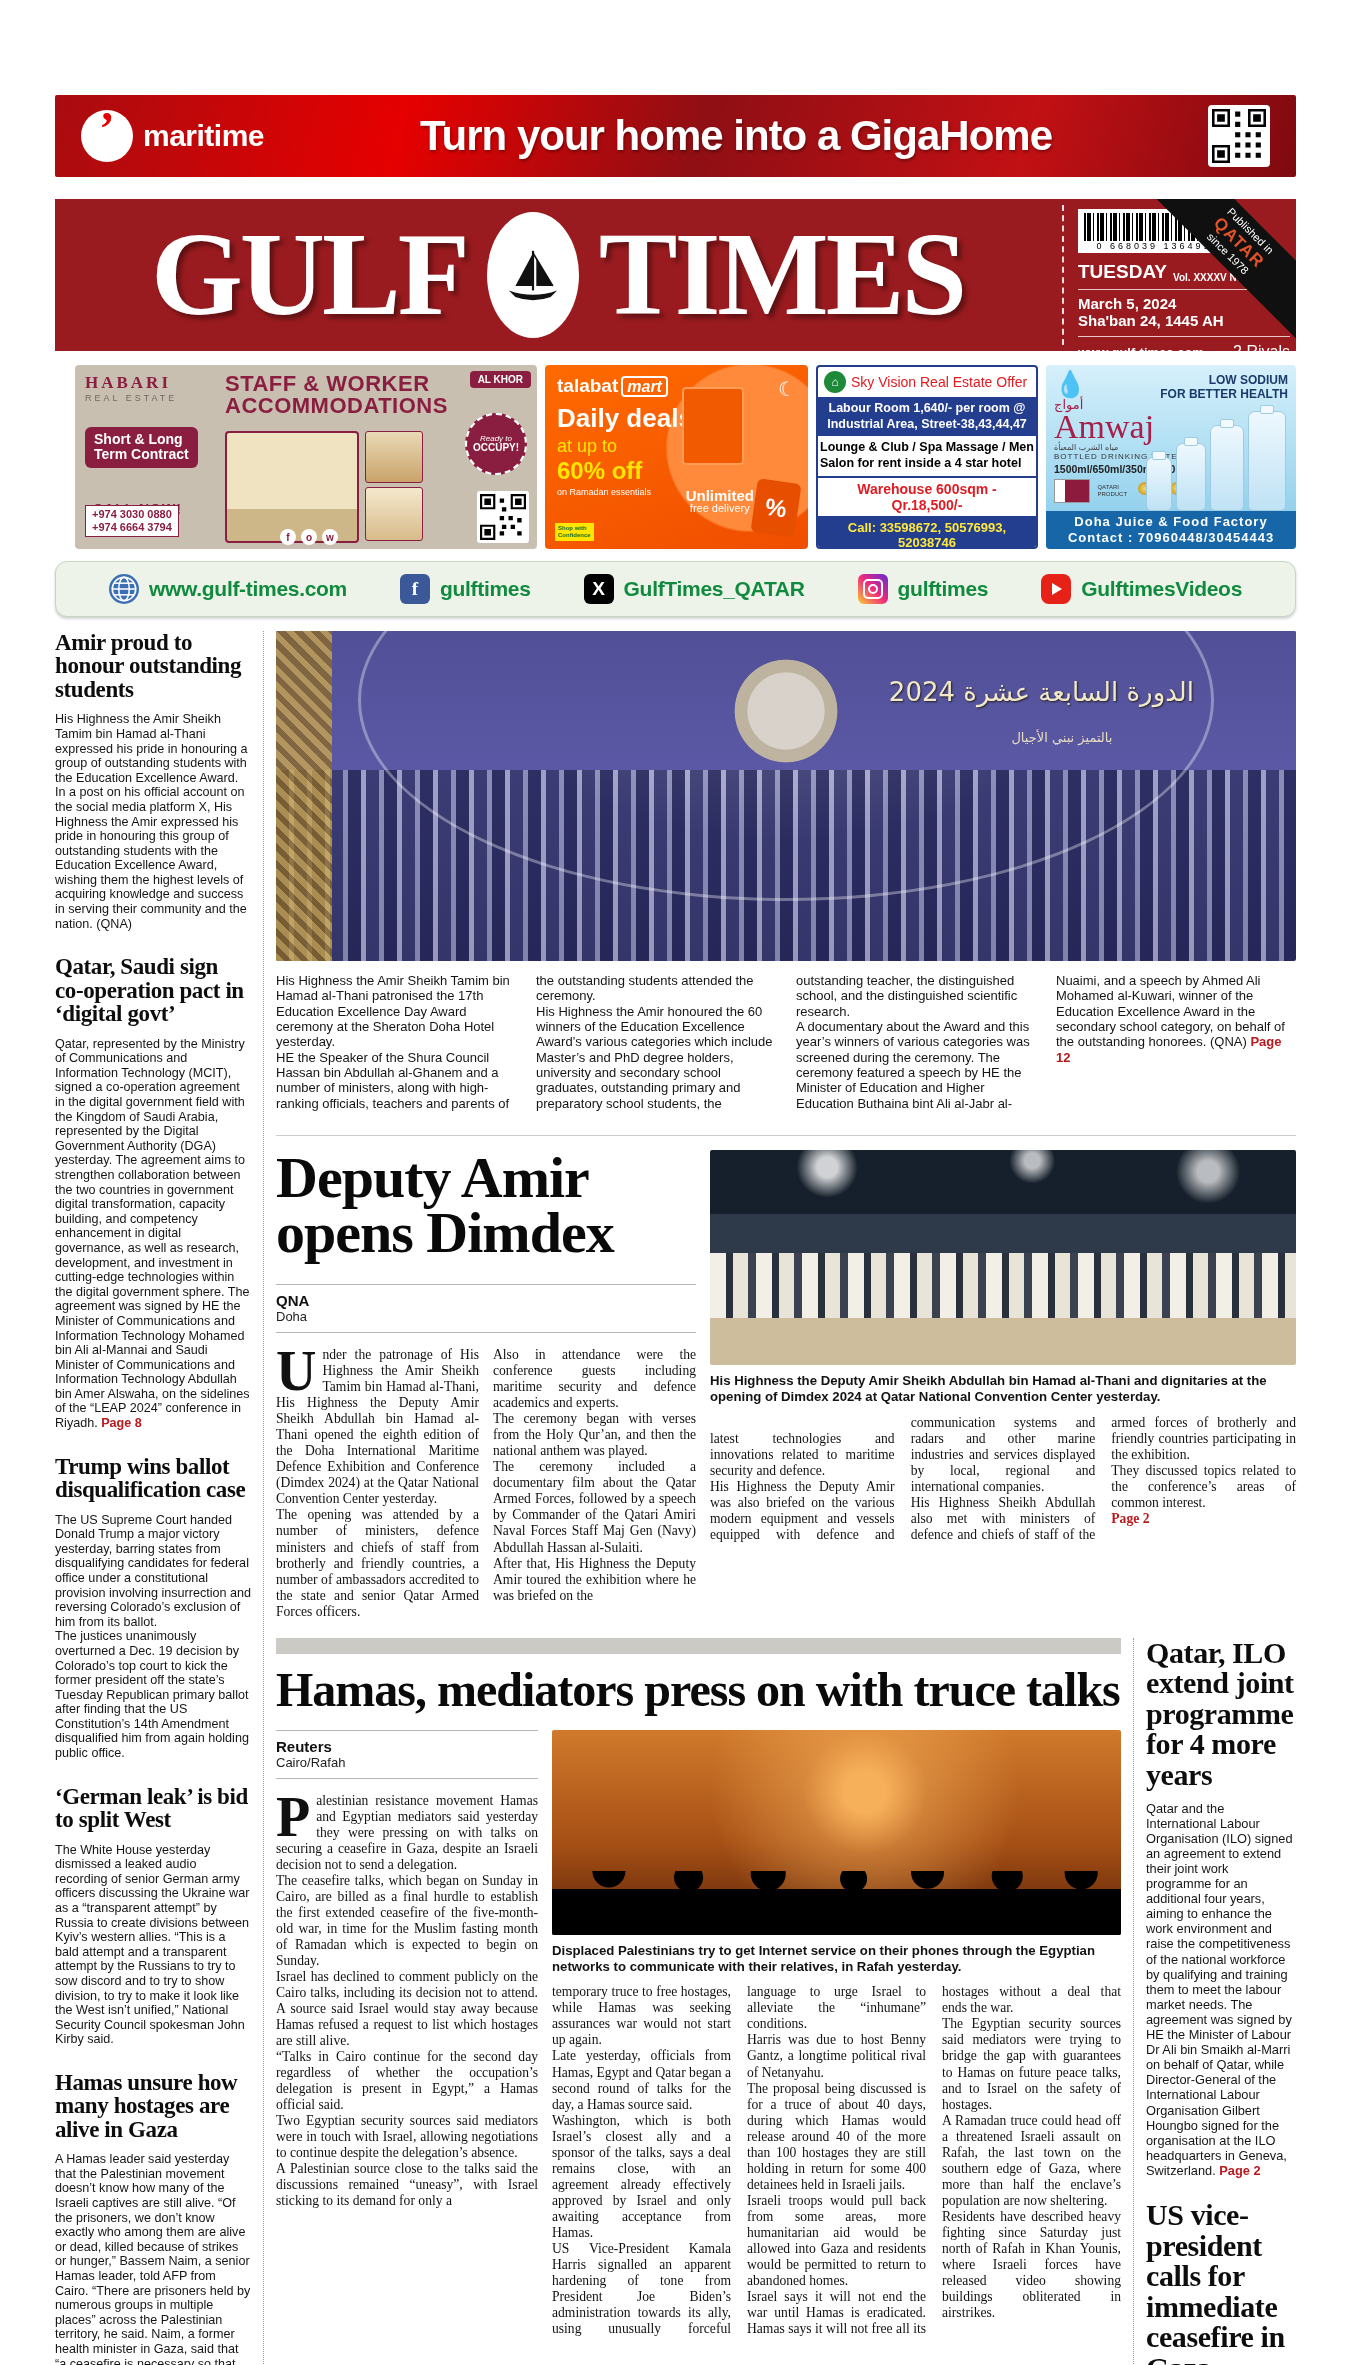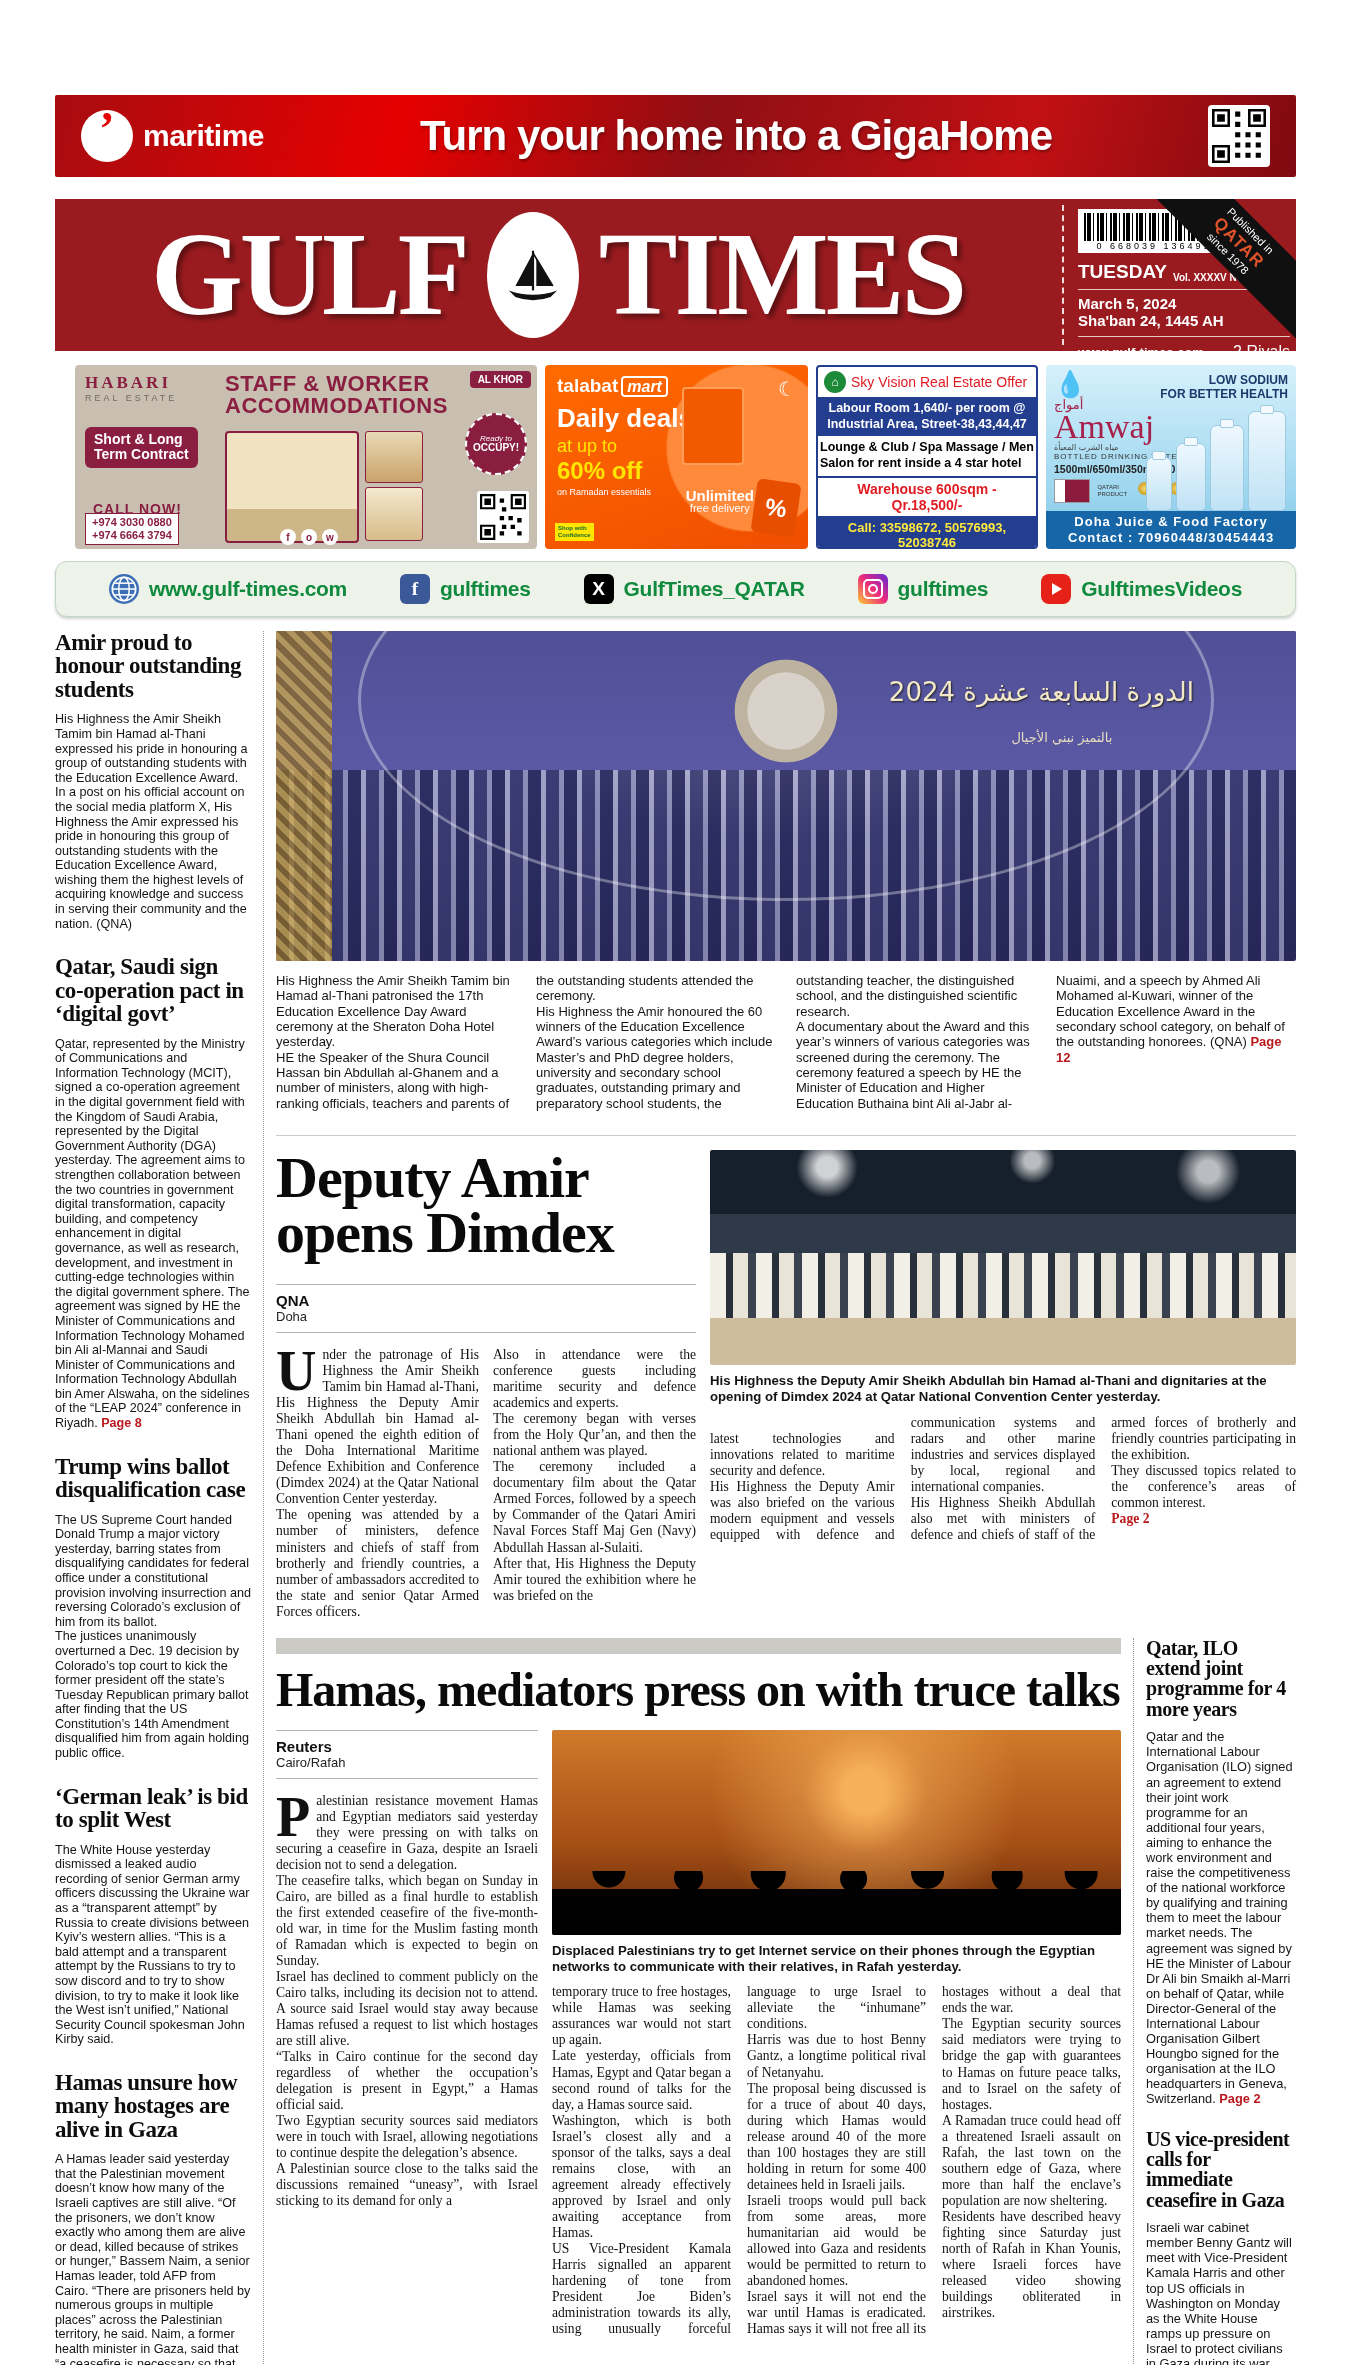--- a/index.html
+++ b/index.html
@@ -45,21 +45,21 @@
   .hb-brand{color:#8a1e41;font-weight:bold;font-size:17px;font-family:"Liberation Serif",serif;letter-spacing:3px;}
   .hb-sub{color:#6f6a62;font-size:9px;letter-spacing:3px;}
   .hb-title{position:absolute;left:150px;top:8px;color:#8a1e41;font-weight:bold;font-size:22px;line-height:1;letter-spacing:.5px;}
   .hb-tag{position:absolute;right:6px;top:6px;background:#8a1e41;color:#fff;font-size:10px;font-weight:bold;padding:3px 8px;border-radius:4px;}
   .hb-box{position:absolute;left:10px;top:62px;background:#8a1e41;color:#fff;font-weight:bold;font-size:14px;line-height:1.1;padding:5px 9px;border-radius:6px;}
   .hb-badge{position:absolute;right:10px;top:48px;width:58px;height:58px;border-radius:50%;background:#8a1e41;border:2px dashed #fff;
     color:#fff;display:flex;flex-direction:column;align-items:center;justify-content:center;line-height:1;}
   .hb-badge .b1{font-style:italic;font-size:8px;}
   .hb-badge .b2{font-size:10px;font-weight:bold;}
   .hb-call{position:absolute;left:18px;bottom:32px;color:#8a1e41;font-weight:bold;font-size:14px;letter-spacing:1px;}
-  .hb-phones{position:absolute;left:10px;bottom:4px;border:1px solid #8a1e41;background:#fff;color:#8a1e41;font-weight:bold;font-size:11px;padding:2px 6px;line-height:1.2;}
+  .hb-phones{position:absolute;left:10px;bottom:12px;border:1px solid #8a1e41;background:#fff;color:#8a1e41;font-weight:bold;font-size:11px;padding:2px 6px;line-height:1.2;}
   .hb-photo{position:absolute;left:150px;top:66px;width:130px;height:108px;border:2px solid #8a1e41;border-radius:4px;
     background:linear-gradient(180deg,#f0e3c2 0 70%,#cdb688 70%),
     repeating-linear-gradient(90deg,transparent 0 16px,rgba(90,70,40,.45) 16px 20px),
     repeating-linear-gradient(180deg,transparent 0 14px,rgba(90,70,40,.35) 14px 17px);}
   .hb-photo2{position:absolute;left:290px;top:66px;width:56px;height:50px;border:1px solid #8a1e41;border-radius:3px;background:linear-gradient(180deg,#e9d9b5,#caa36a);}
   .hb-photo3{position:absolute;left:290px;top:122px;width:56px;height:52px;border:1px solid #8a1e41;border-radius:3px;background:linear-gradient(180deg,#f4e8cd,#d8bb8a);}
   .hb-social{position:absolute;left:205px;bottom:4px;display:flex;gap:5px;}
   .hb-social span{width:16px;height:16px;border-radius:50%;background:#fff;color:#8a1e41;font-size:10px;font-weight:bold;display:flex;align-items:center;justify-content:center;}
   .hb-qr{position:absolute;right:8px;bottom:6px;width:52px;height:52px;background:#fff;padding:3px;box-sizing:border-box;border-radius:3px;}
   
@@ -180,21 +180,21 @@
       radial-gradient(circle at 24% 10%,#000 0 14px,transparent 15px),
       radial-gradient(circle at 38% 4%,#000 0 17px,transparent 18px),
       radial-gradient(circle at 53% 12%,#000 0 13px,transparent 14px),
       radial-gradient(circle at 66% 2%,#000 0 16px,transparent 17px),
       radial-gradient(circle at 80% 8%,#000 0 15px,transparent 16px),
       radial-gradient(circle at 93% 3%,#000 0 16px,transparent 17px),
       linear-gradient(180deg,transparent 0 18px,#000 18px);}
   .hamas-cont{column-count:3;column-gap:16px;}
   .sidebar{flex:1;margin-left:12px;padding-left:12px;border-left:1px dotted #999;min-width:0;}
   .side-article{margin-bottom:22px;}
-  .side-h{font-family:"Liberation Serif",serif;font-weight:bold;font-size:20px;line-height:1.02;letter-spacing:-.4px;margin-bottom:10px;color:#0d0d0d;}
+  .side-h{font-family:"Liberation Serif",serif;font-weight:bold;font-size:30px;line-height:1.02;letter-spacing:-.4px;margin-bottom:10px;color:#0d0d0d;}
   .side-b{font-size:12.8px;line-height:1.18;color:#151515;white-space:pre-line;}
 </style>
 </head>
 <body>
 
 <div class="page">
 
   <div class="banner">
     <div class="vf-logo">
       <div class="vf-mark">’</div>

